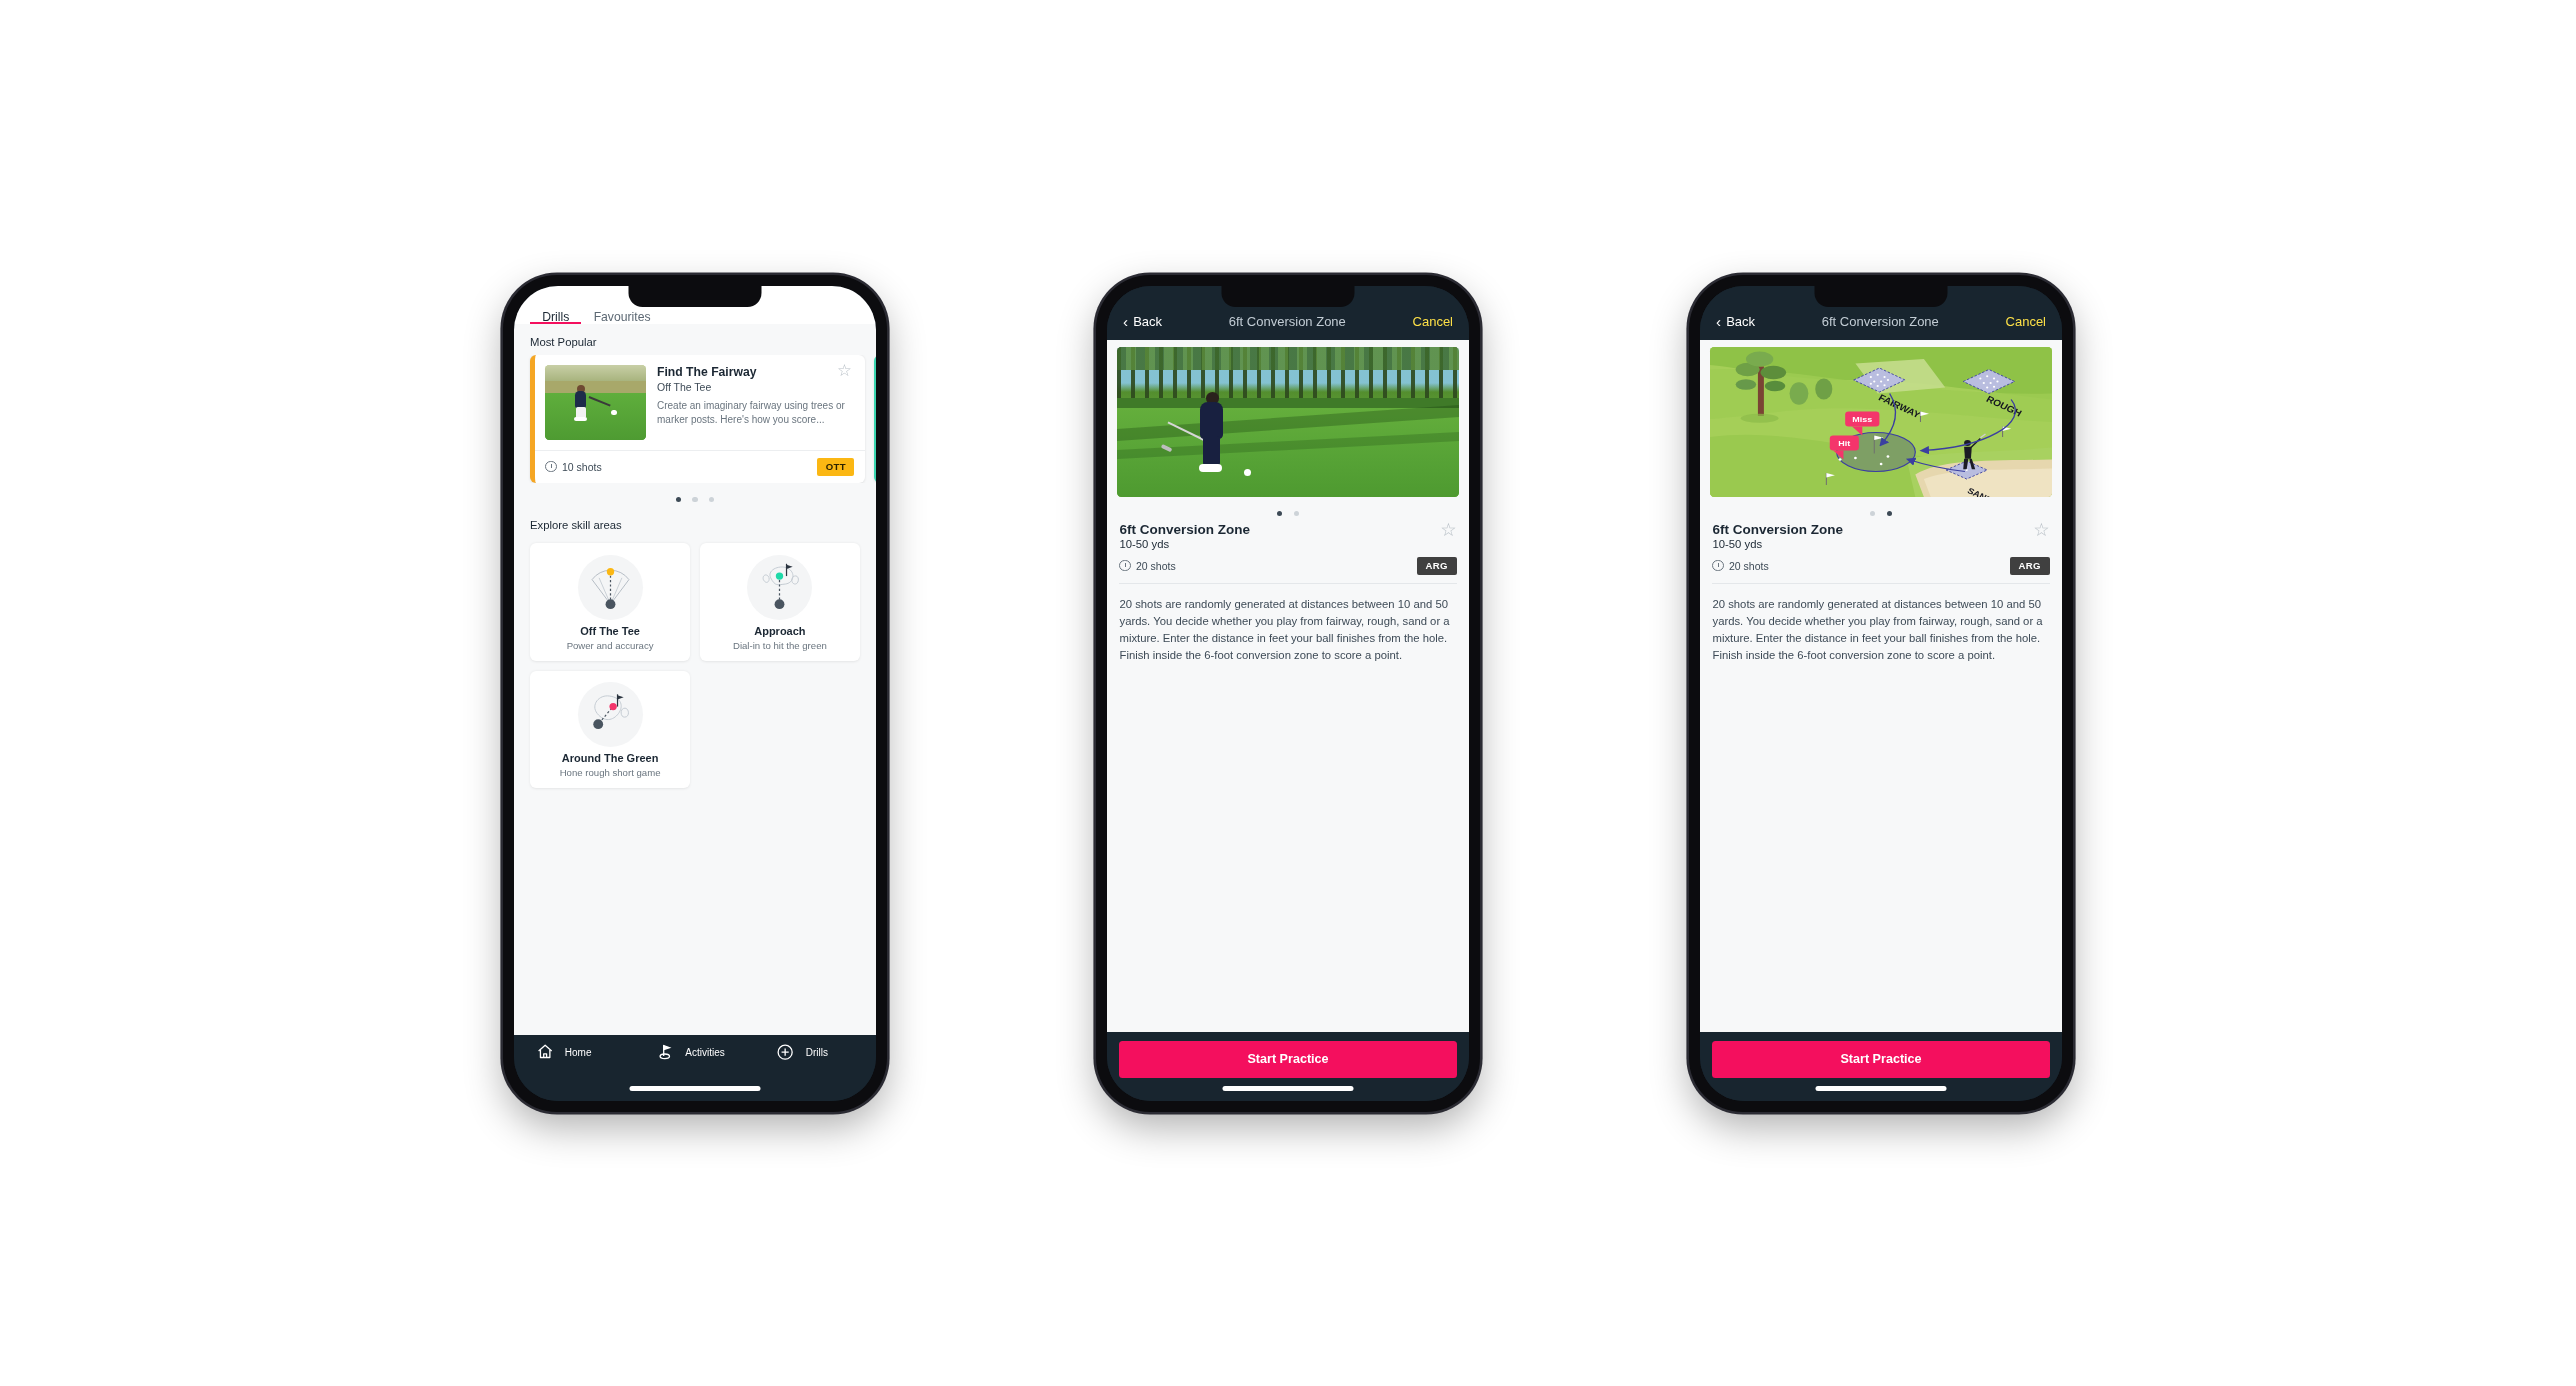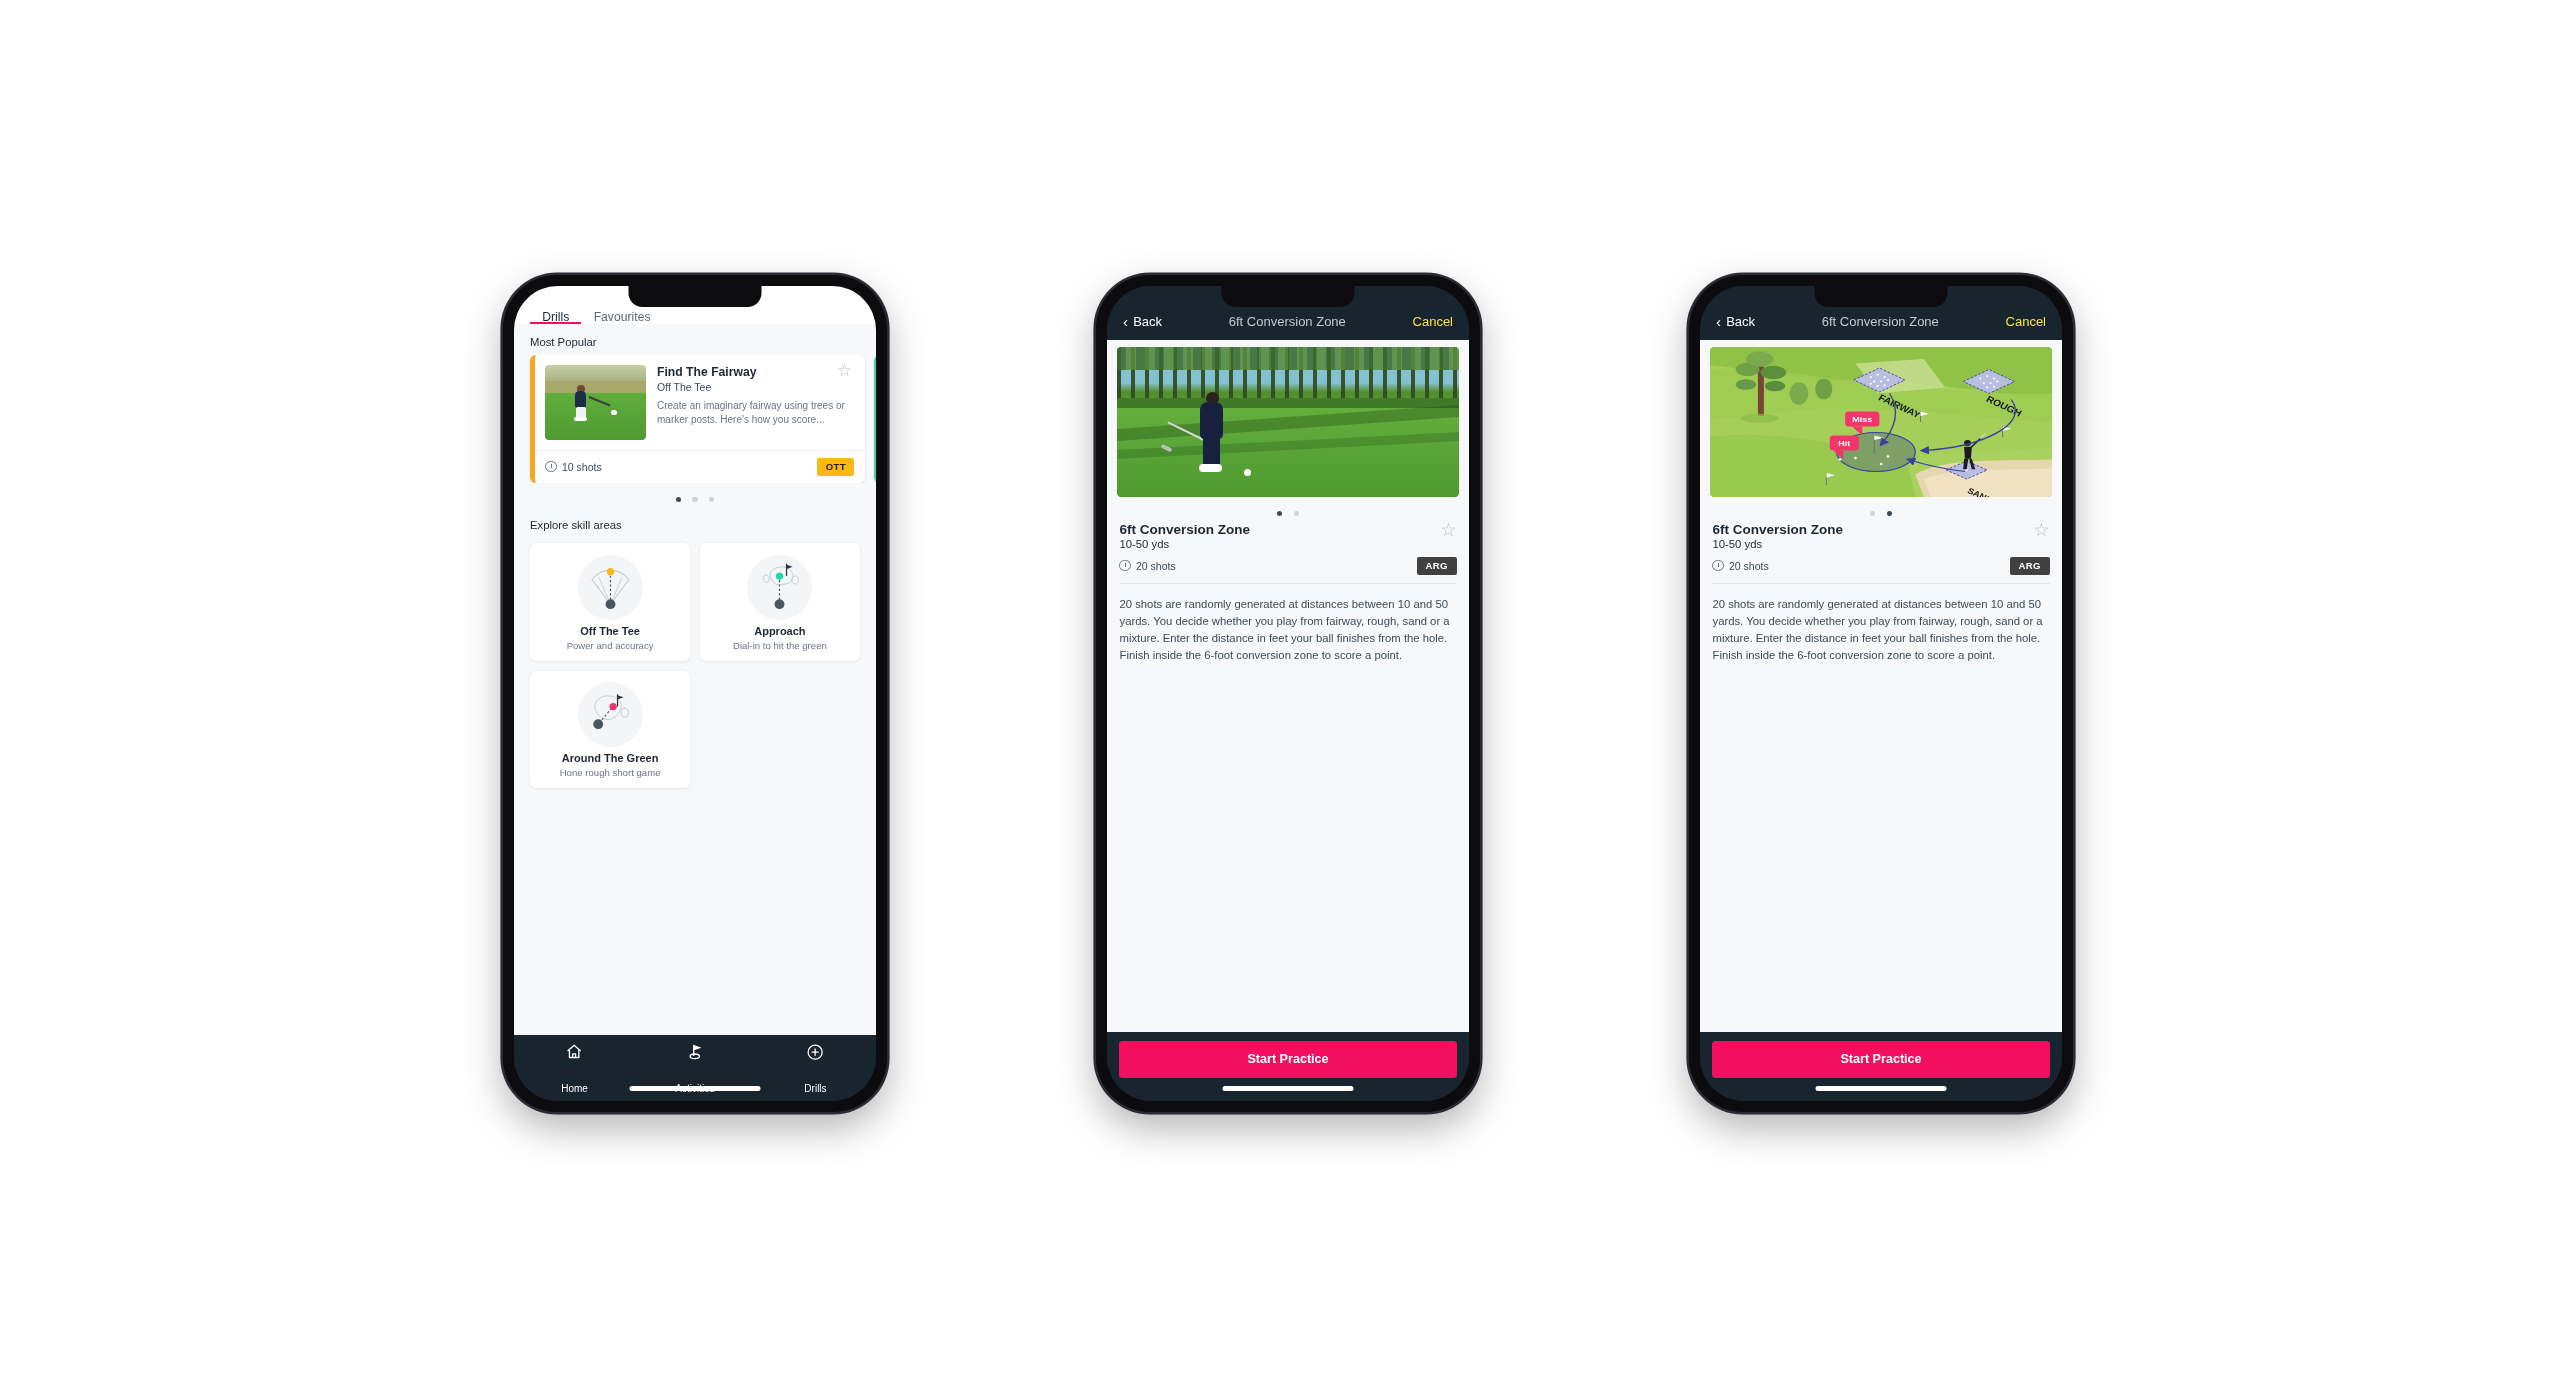--- a/index.html
+++ b/index.html
@@ -205,21 +205,21 @@
   .skill-desc { font-size: 9.6px; color: #6a757f; margin-top: 2.6px; }
 
   .bottombar {
     height: 66px;
     background: #18252f;
     display: flex; align-items: flex-start; justify-content: space-around;
     padding-top: 7.8px;
     flex: 0 0 auto;
     position: relative;
   }
-  .navitem { display:flex; flex-direction:column; align-items:center; gap:21px; width: 78px; }
+  .navitem { display:flex; align-items:center; gap:11px; width: 78px; }
   .navitem .glyph { color:#ffffff; height: 19px; display:flex; align-items:center; justify-content:center; }
   .navitem .lbl { color:#ffffff; font-size: 10px; }
 
   
   .detailbar {
     height: 54px; background:#18252f;
     display:flex; align-items:center; justify-content:space-between;
     padding: 17.4px 15.7px 0 15.7px;
     flex: 0 0 auto;
   }

